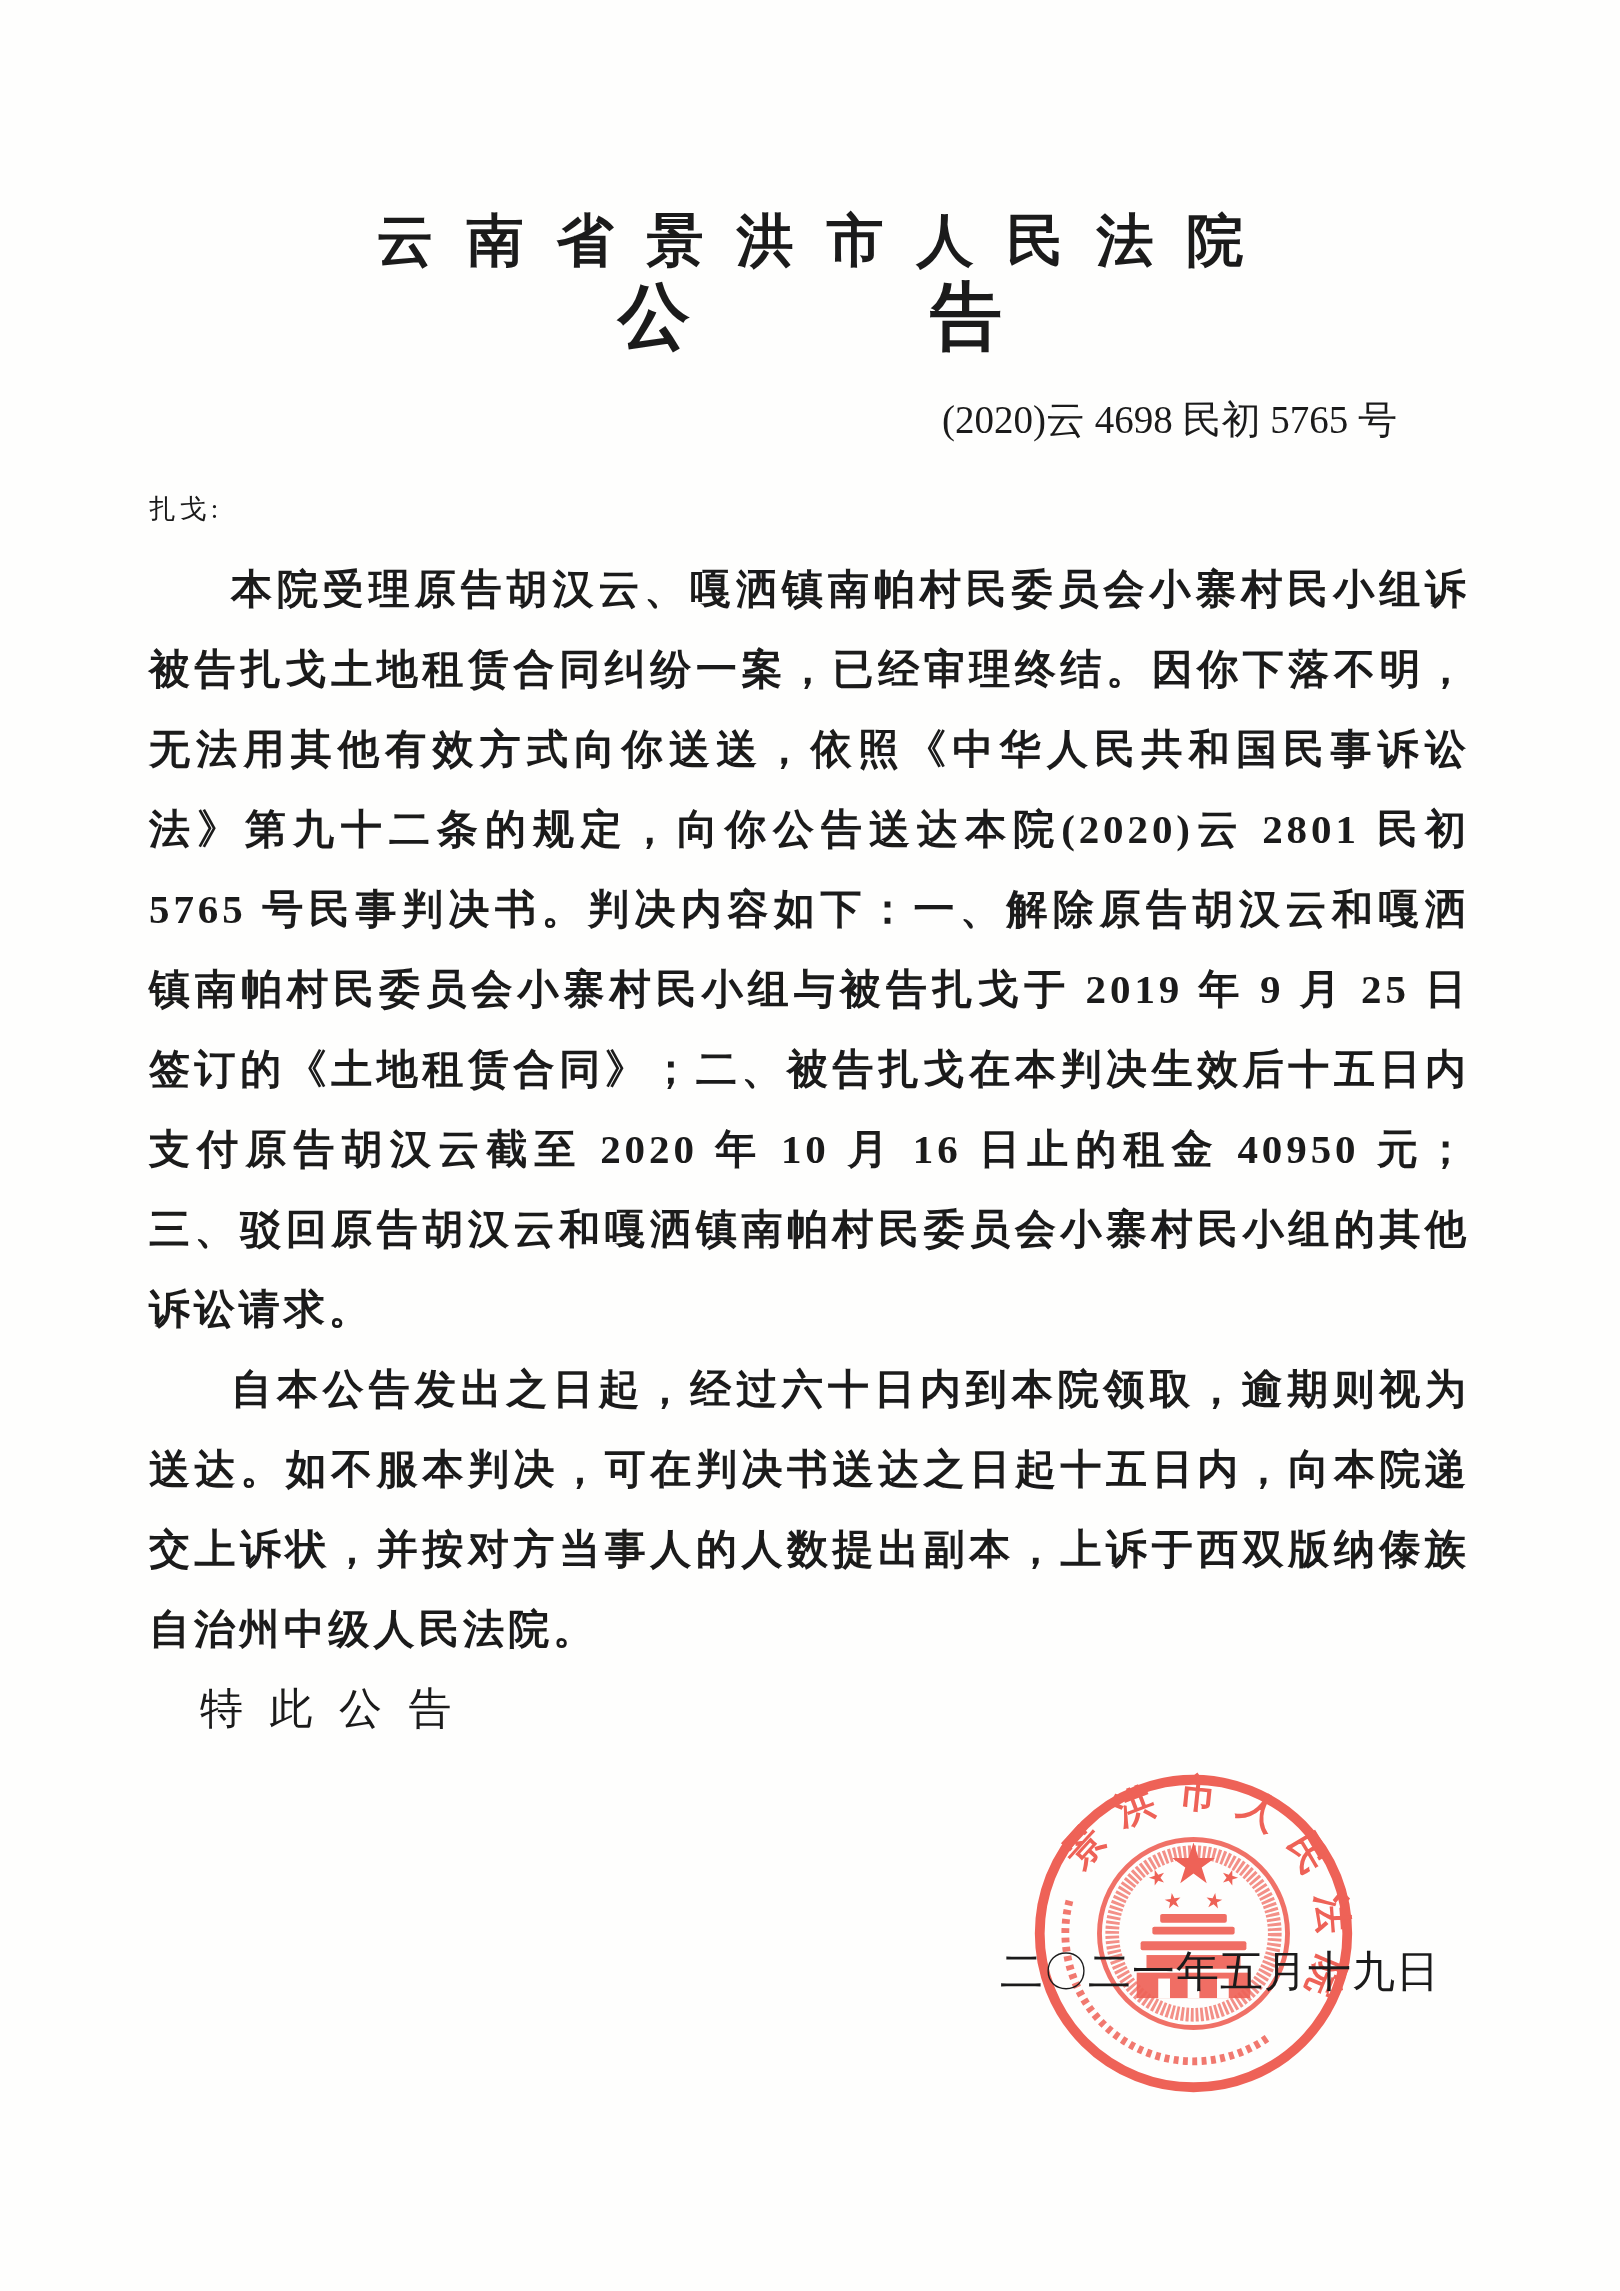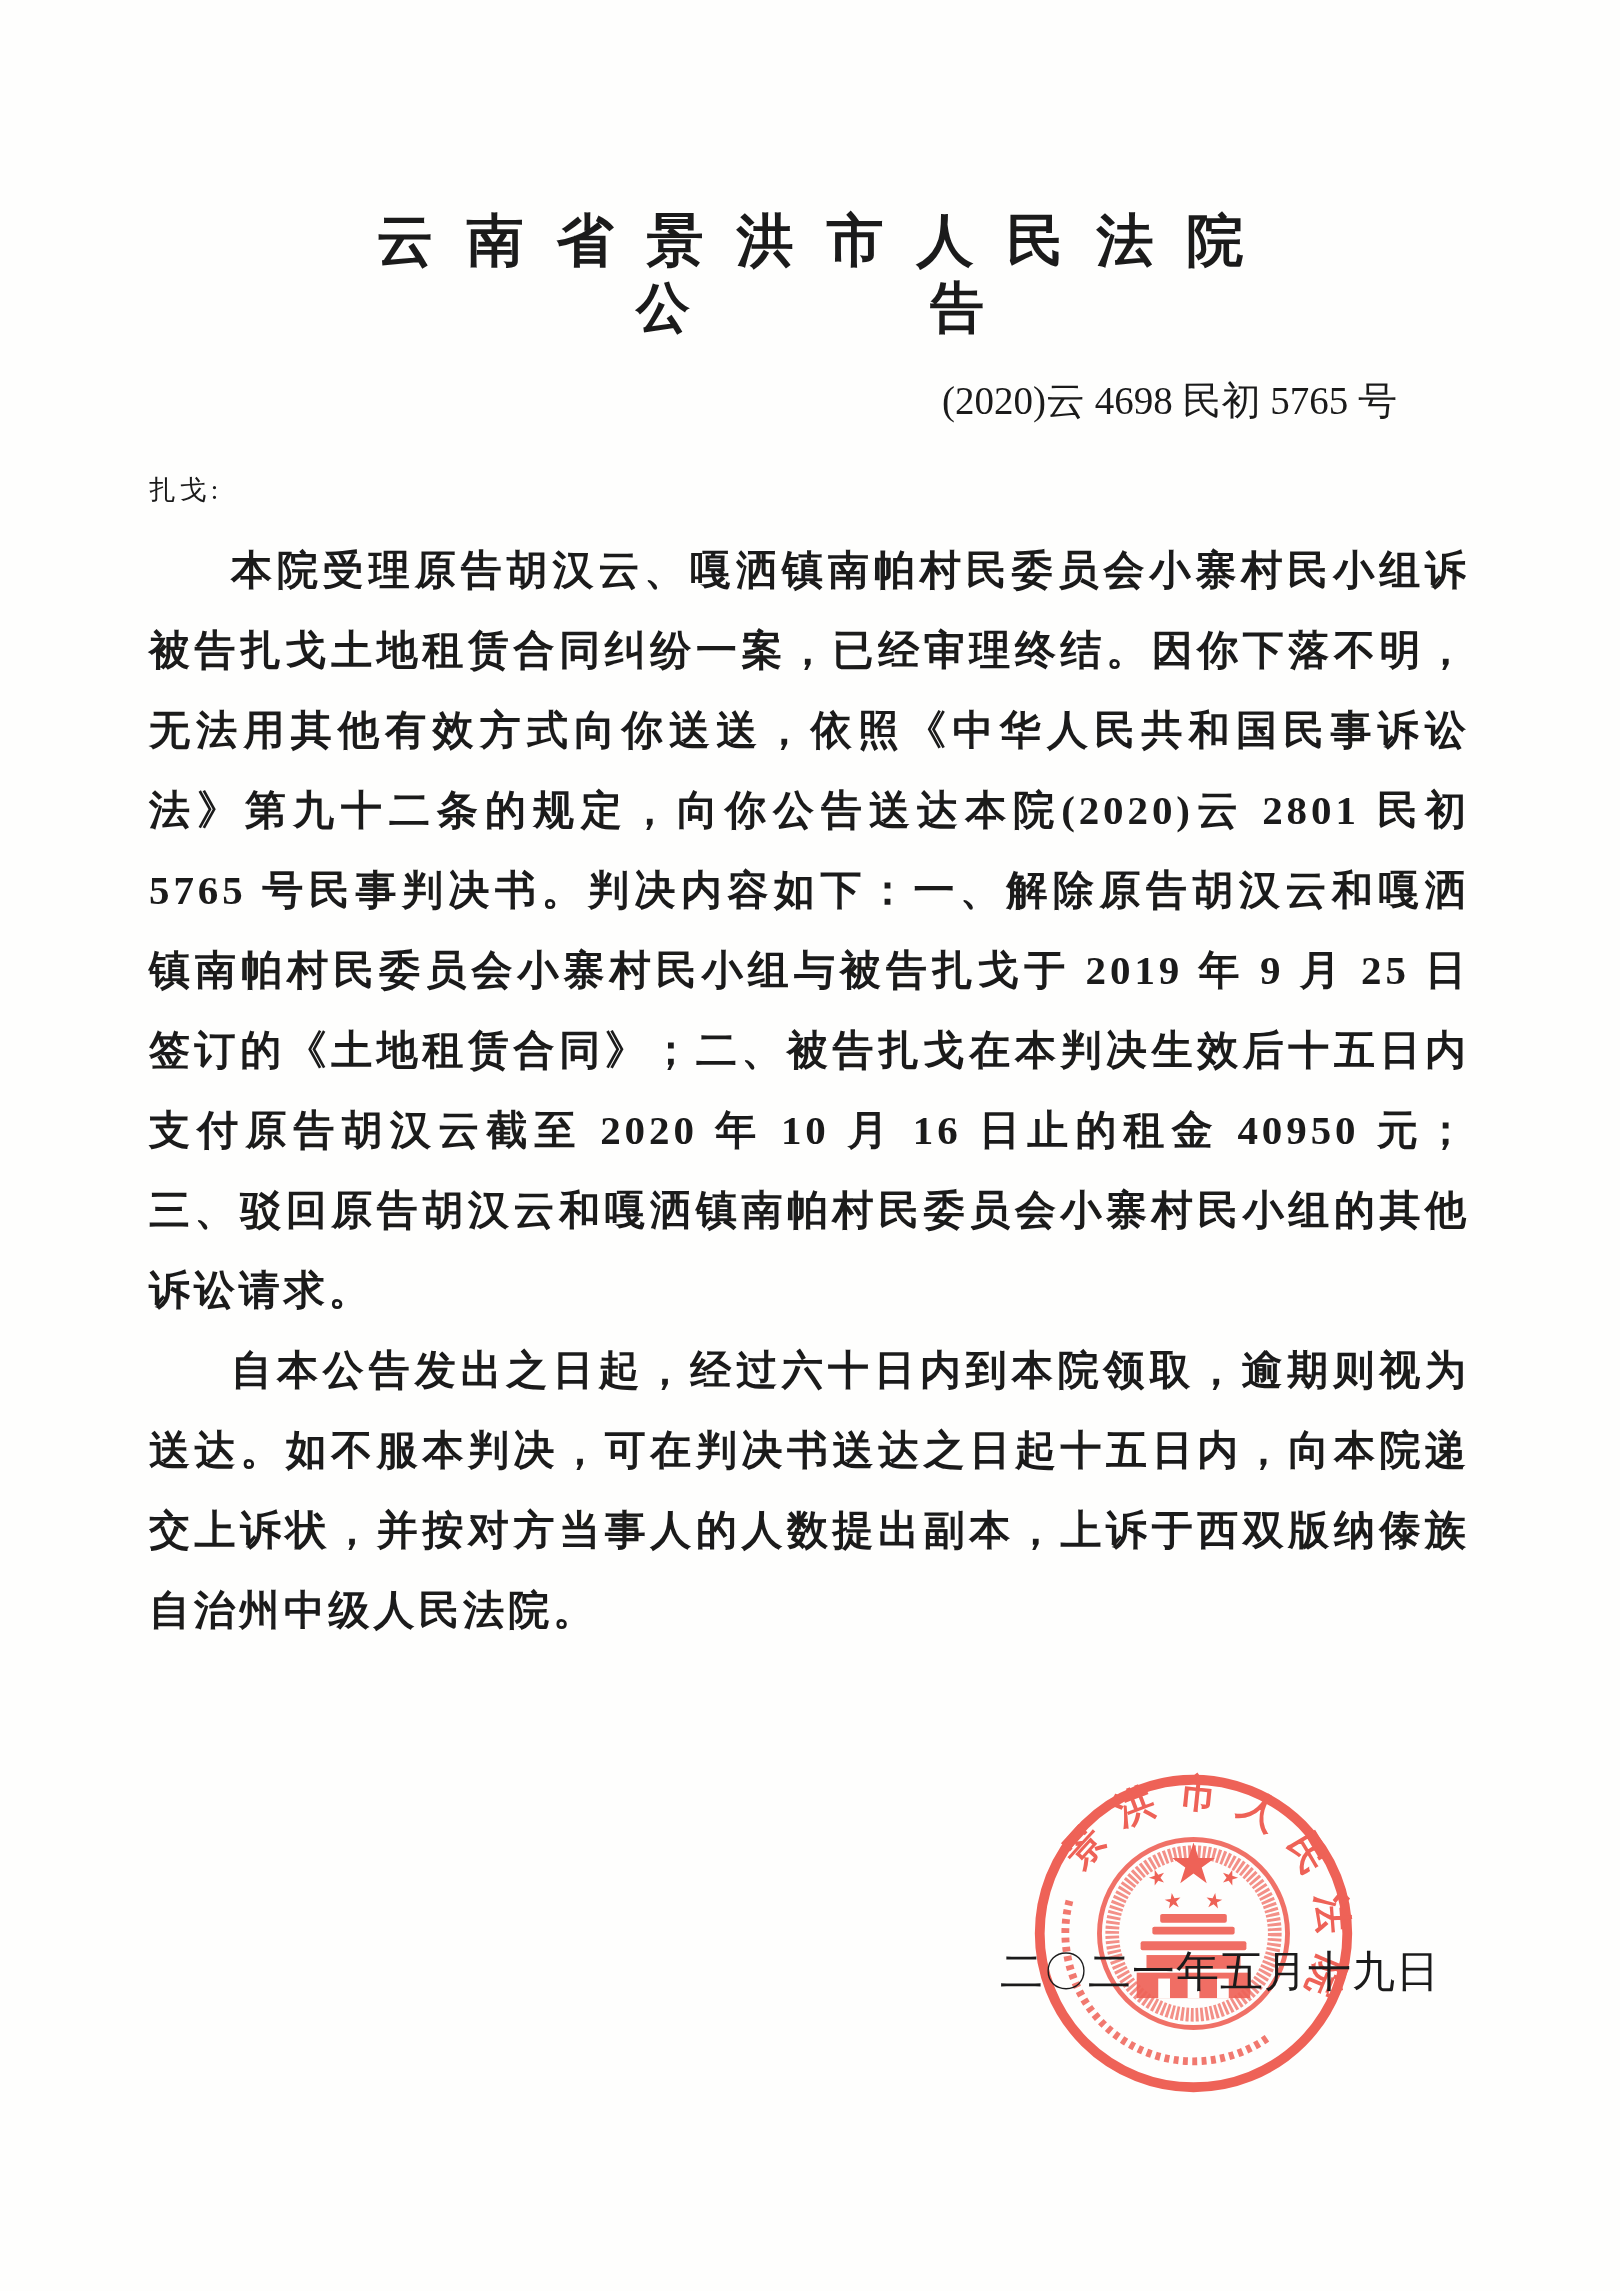--- a/index.html
+++ b/index.html
@@ -23,21 +23,21 @@
     font-size: 57px;
     font-weight: bold;
     letter-spacing: 33px;
     padding-left: 33px;   
     line-height: 1.1;
     white-space: nowrap;
   }
   .doc-type {
     margin-top: 7.8px;
     text-align: center;
-    font-size: 54px;
+    font-size: 72px;
     font-weight: bold;
     letter-spacing: 240px;
     padding-left: 240px;  
     line-height: 1.05;
     white-space: nowrap;
   }
   .case-number {
     margin-top: 41px;
     text-align: right;
     padding-right: 223px;
@@ -103,20 +103,21 @@
   <h1 class="court-name">云南省景洪市人民法院</h1>
 
   <div class="doc-type">公告</div>
 
   <div class="case-number">(2020)云 4698 民初 5765 号</div>
 
   <div class="body-block">
     <div class="salutation">扎戈:</div>
     <p class="para">本院受理原告胡汉云、嘎洒镇南帕村民委员会小寨村民小组诉被告扎戈土地租赁合同纠纷一案，已经审理终结。因你下落不明，无法用其他有效方式向你送送，依照《中华人民共和国民事诉讼法》第九十二条的规定，向你公告送达本院(2020)云 2801 民初 5765 号民事判决书。判决内容如下：一、解除原告胡汉云和嘎洒镇南帕村民委员会小寨村民小组与被告扎戈于 2019 年 9 月 25 日签订的《土地租赁合同》；二、被告扎戈在本判决生效后十五日内支付原告胡汉云截至 2020 年 10 月 16 日止的租金 40950 元；三、驳回原告胡汉云和嘎洒镇南帕村民委员会小寨村民小组的其他诉讼请求。</p>
     <p class="para">自本公告发出之日起，经过六十日内到本院领取，逾期则视为送达。如不服本判决，可在判决书送达之日起十五日内，向本院递交上诉状，并按对方当事人的人数提出副本，上诉于西双版纳傣族自治州中级人民法院。</p>
+    <div class="closing">特此公告</div>
   </div>
 
   <svg class="seal" width="333" height="333" viewBox="0 0 340 340" aria-hidden="true">
     <defs>
       <path id="zh-arc" d="M 48.8 125.9 A 129 129 0 1 1 261.2 261.2" fill="none"></path>
     </defs>
 
     <circle class="s-stroke" cx="170" cy="170" r="157" stroke-width="10"></circle>
 
     <text class="s-text">

